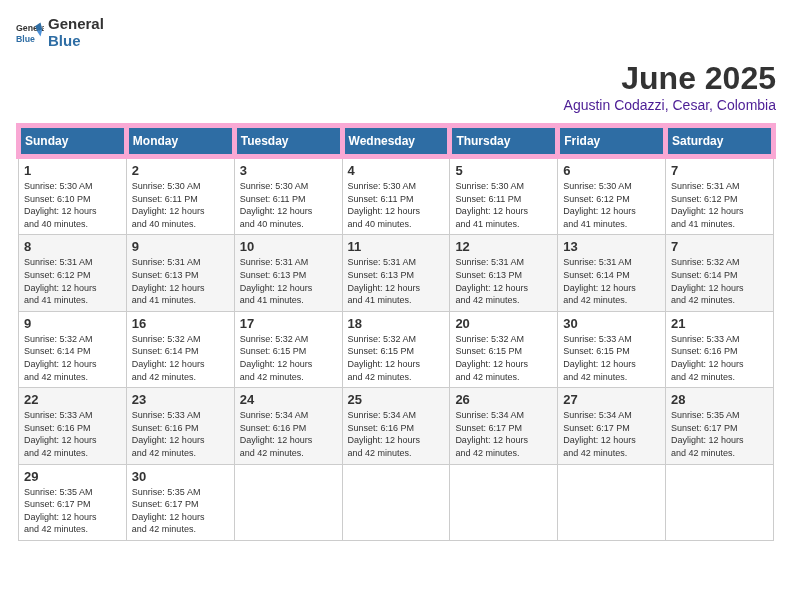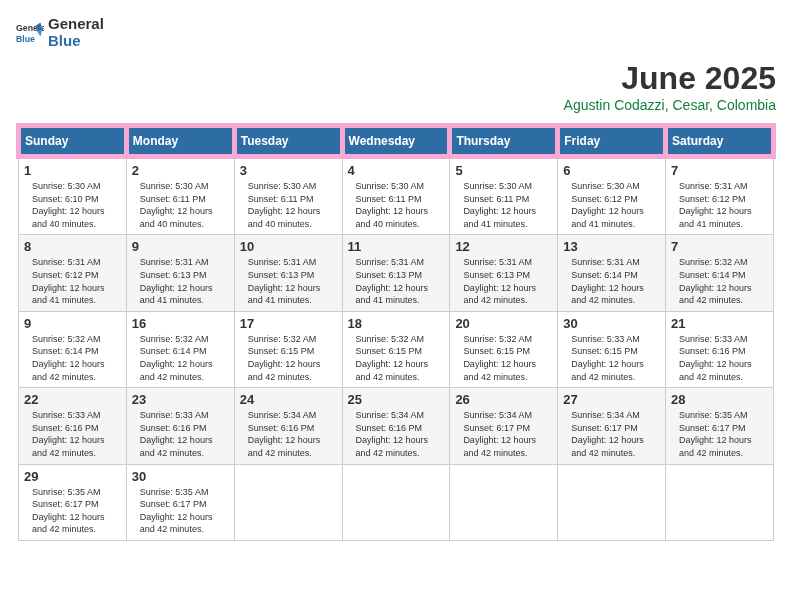--- a/index.html
+++ b/index.html
@@ -29,21 +29,21 @@
       text-align: right;
     }
     .month-title {
       font-size: 32px;
       font-weight: bold;
       color: #333;
       margin-top: 44px;
     }
     .location-title {
       font-size: 14px;
-      color: #15803d;
+      color: #4c1d95;
     }
     .calendar {
       width: 100%;
       border-collapse: collapse;
       border: 1px solid #ccc;
     }
     .calendar th {
       background-color: #2e6da4;
       color: #fff;
       font-size: 12px;
@@ -68,21 +68,20 @@
     .day-number {
       font-size: 13px;
       font-weight: bold;
       display: block;
       margin-bottom: 2px;
     }
     .day-info {
       font-size: 9px;
       line-height: 1.4;
       color: #333;
-      margin-left: 8px;
     }
     .empty-cell {
       background: #f9f9f9;
     }
   </style>
 </head>
 <body>
 
 <div class="header-area">
   <div class="logo">

